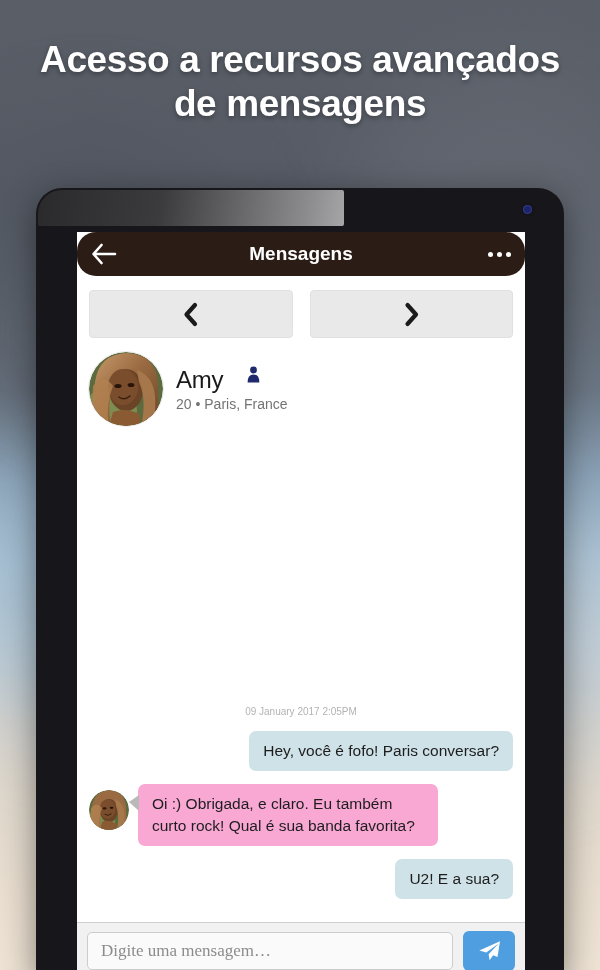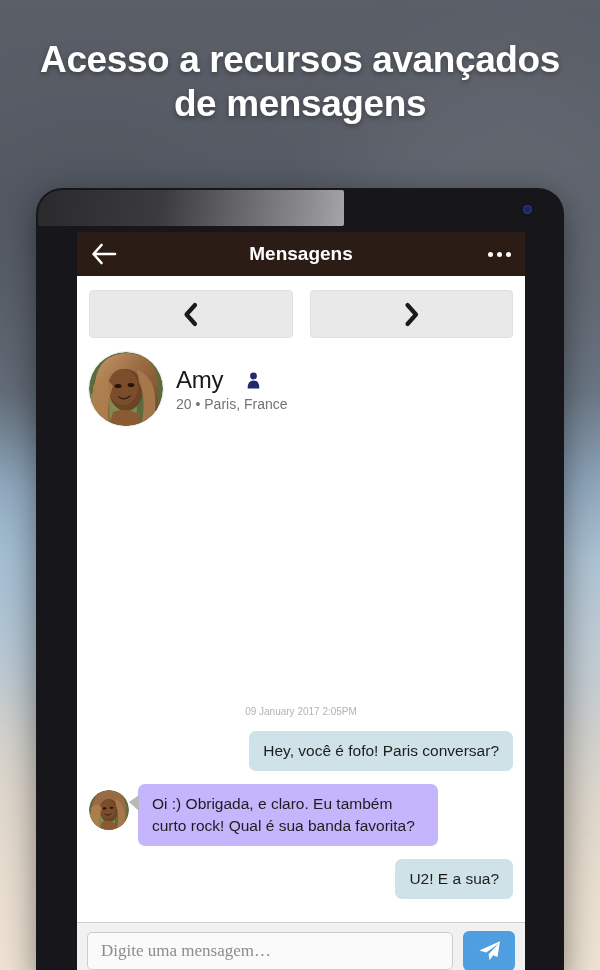--- a/index.html
+++ b/index.html
@@ -80,20 +80,21 @@
     overflow:hidden;
   }
 
   
   #appbar {
     flex:0 0 44px;
     background:#2b1d16;
     display:flex; align-items:center;
     padding:0 14px;
     position:relative;
+    border-radius:19px;
   }
   #back-arrow { width:26px; height:22px; flex:0 0 auto; }
   #app-title {
     position:absolute; left:0; right:0; text-align:center;
     color:#ffffff; font-size:19px; font-weight:bold;
     pointer-events:none;
   }
   #overflow {
     margin-left:auto; display:flex; gap:4px; z-index:2;
   }
@@ -120,21 +121,21 @@
     flex:0 0 auto;
     display:flex; align-items:center; gap:13px;
     padding:8px 12px 10px 12px;
   }
   .avatar-lg {
     width:74px; height:74px; border-radius:50%;
     flex:0 0 auto; overflow:hidden;
     box-shadow:0 0 0 1px rgba(0,0,0,.08);
   }
   #profile-text { display:flex; flex-direction:column; gap:2px; }
-  #profile-name-row { display:flex; align-items:center; gap:23px; }
+  #profile-name-row { display:flex; gap:23px; }
   #profile-name { font-size:24px; color:#1a1a1a; font-weight:normal; letter-spacing:-.2px; }
   #verified-icon { width:15px; height:17px; }
   #profile-meta { font-size:14px; color:#737373; }
 
   
   #messages {
     flex:1 1 auto;
     display:flex; flex-direction:column;
     justify-content:flex-end;
     padding:0 12px 10px 12px;
@@ -154,21 +155,21 @@
   .bubble {
     max-width:300px;
     padding:9px 14px;
     border-radius:7px;
     font-size:15.5px;
     line-height:1.42;
     color:#1d1d1d;
     position:relative;
   }
   .bubble.out { background:#cfe2e8; }
-  .bubble.in  { background:#c4b5fd; margin-left:9px; }
+  .bubble.in  { background:#f9a8d4; margin-left:9px; }
   .bubble.in::before {
     content:""; position:absolute;
     left:-9px; top:11px;
     border-top:7px solid transparent;
     border-bottom:9px solid transparent;
     border-right:10px solid #b9b9b9;
   }
 
   
   #composer {

